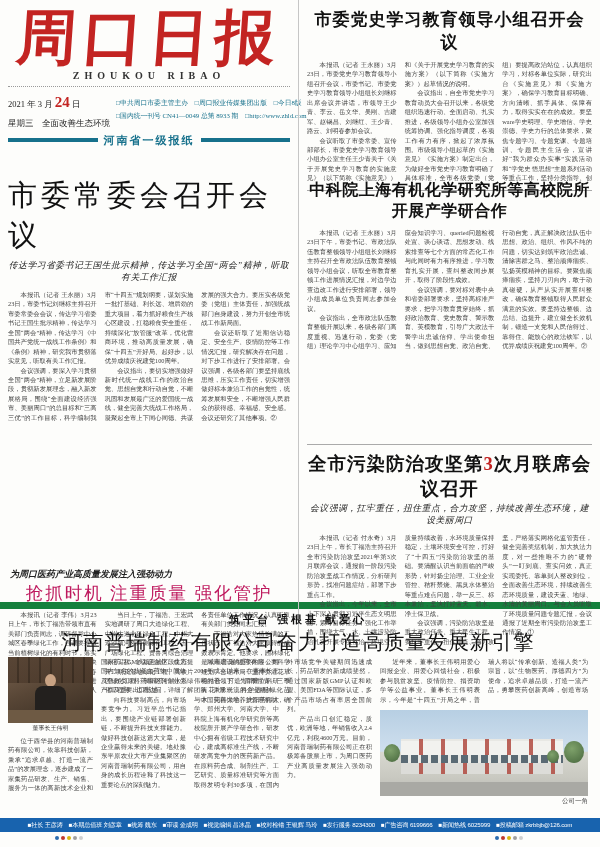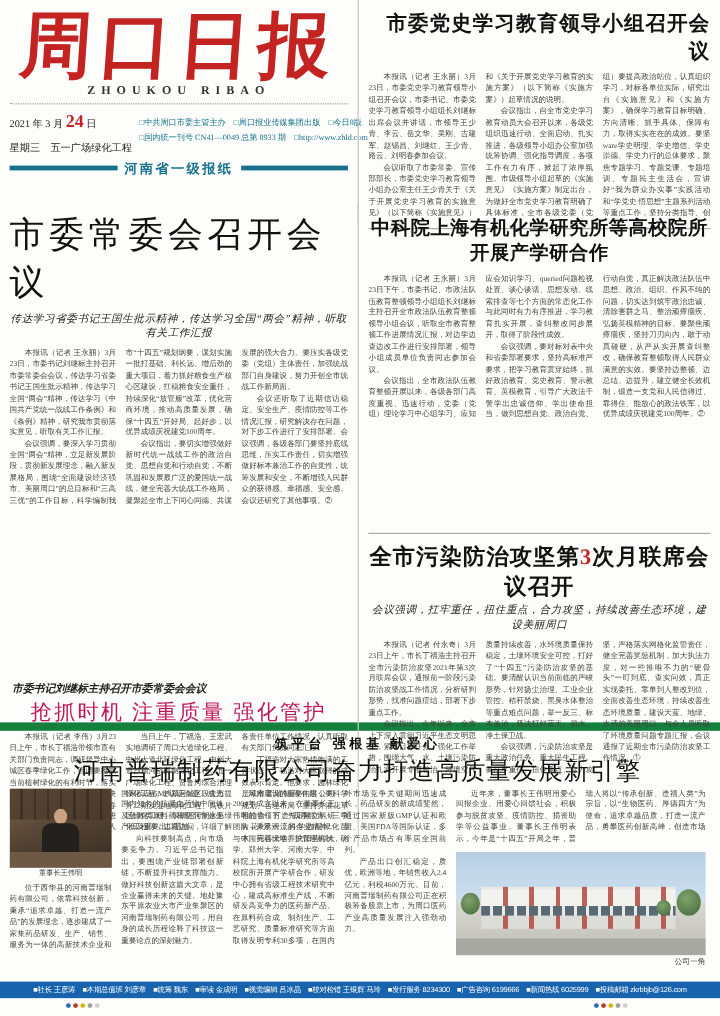--- a/index.html
+++ b/index.html
@@ -19,21 +19,21 @@
       display:flex;gap:0;align-items:center;}
   .date-left{flex:0 0 108px;font-size:8.5px;line-height:1.7;color:#222;white-space:nowrap;}
   .date-day{color:#c32422;font-size:15px;font-weight:bold;}
   .date-info{font-size:6.8px;line-height:1.9;color:#17718c;white-space:nowrap;}
   .banner-line{display:flex;align-items:center;justify-content:center;gap:6px;margin-top:3px;}
   .banner-bar{height:4px;background:#17718c;flex:1;max-width:92px;}
   .banner-text{color:#17718c;font-weight:bold;font-size:11px;letter-spacing:2px;}
 
   .cell-right{border-left:1px solid #c6c6c6;padding:4px 8px 0 8px;}
   .art-dangshi{height:100%;border-bottom:1px solid #aaa;}
-  .h-dangshi{font-size:17px;font-weight:bold;letter-spacing:1px;text-align:right;
+  .h-dangshi{font-size:17px;font-weight:bold;letter-spacing:1px;text-align:center;
       margin:4px 0 6px 0;font-family:"Liberation Sans","DejaVu Sans",sans-serif;color:#111;}
 
   .body-cols{column-gap:8px;font-size:6.3px;line-height:1.5;color:#3f3f3f;
       text-align:justify;overflow:hidden;}
   .body-cols p{margin:0;text-indent:2em;}
   .cols-3{column-count:3;}
   .cols-4{column-count:4;}
   .cols-2{column-count:2;}
 
   
@@ -119,21 +119,21 @@
 
   <div class="row-top">
     <div class="masthead">
       <div class="masthead-title">周口日报</div>
       <div class="masthead-sub">ZHOUKOU RIBAO</div>
       <div class="dateline">
         <div class="date-left">
           <span>2021 年 3 月</span>
           <span class="date-day">24</span>
           <span>日</span><br>
-          <span>星期三　五一广场绿化工程</span>
+          <span>星期三　全面改善生态环境</span>
         </div>
         <div class="date-info">
           <span>□中共周口市委主管主办　□周口报业传媒集团出版　□今日8版</span><br>
           <span>□国内统一刊号 CN41—0049 总第 8933 期　□http://www.zhld.com</span>
         </div>
       </div>
       <div class="banner-line">
         <div class="banner-bar"></div>
         <div class="banner-text">河南省一级报纸</div>
         <div class="banner-bar"></div>
@@ -159,21 +159,21 @@
         <div class="subhead">传达学习省委书记王国生批示精神，传达学习全国“两会”精神，听取有关工作汇报</div>
         <div class="body-cols cols-3 changwei-body">
           <p>本报讯（记者 王永丽）3月23日，市委书记刘继标主持召开市委常委会会议，传达学习省委书记王国生批示精神，传达学习全国“两会”精神，传达学习《中国共产党统一战线工作条例》和《条例》精神，研究我市贯彻落实意见，听取有关工作汇报。</p>
           <p>会议强调，要深入学习贯彻全国“两会”精神，立足新发展阶段，贯彻新发展理念，融入新发展格局，围绕“全面建设经济强市、美丽周口”的总目标和“三高三优”的工作目标，科学编制我市“十四五”规划纲要，谋划实施一批打基础、利长远、增后劲的重大项目，着力抓好粮食生产核心区建设，扛稳粮食安全重任，持续深化“放管服”改革，优化营商环境，推动高质量发展，确保“十四五”开好局、起好步，以优异成绩庆祝建党100周年。</p>
           <p>会议指出，要切实增强做好新时代统一战线工作的政治自觉、思想自觉和行动自觉，不断巩固和发展最广泛的爱国统一战线，健全完善大统战工作格局，凝聚起全市上下同心同德、共谋发展的强大合力。要压实各级党委（党组）主体责任，加强统战部门自身建设，努力开创全市统战工作新局面。</p>
           <p>会议还听取了近期信访稳定、安全生产、疫情防控等工作情况汇报，研究解决存在问题，对下步工作进行了安排部署。会议强调，各级各部门要坚持底线思维，压实工作责任，切实增强做好标本兼治工作的自觉性，统筹发展和安全，不断增强人民群众的获得感、幸福感、安全感。会议还研究了其他事项。②</p>
         </div>
       </div>
 
       <div>
-        <div class="kicker">市委书记刘继标主持召开市委常委会会议</div>
+        <div class="kicker">为周口医药产业高质量发展注入强劲动力</div>
         <div class="h-lvhua">
           <span>抢抓时机 注重质量 强化管护</span><br>
         </div>
         <div class="body-cols cols-3 lvhua-body">
           <p>本报讯（记者 李伟）3月23日上午，市长丁福浩带领市直有关部门负责同志，调研督导中心城区春季绿化工作，强调要抢抓当前植树绿化的有利时节，落实建设任务，严格时间节点，加快工程进度，高标准高质量完成春季园林绿化提升工作，全力推进生态宜居城市建设，不断增强人民群众的获得感。</p>
           <p>当日上午，丁福浩、王宏武实地调研了周口大道绿化工程、中州大道北延绿化工程、中州大道沙颍河桥两侧绿化工程、五一广场绿化工程、贾鲁河综合治理绿化工程、沙颍河城区段生态提升二期及湿地绿化工程、高铁片区绿化工程、东新区河湖水系绿化工程等，边看边问，详细了解各责任单位工作情况，认真听取有关部门负责同志汇报。</p>
           <p>丁福浩对大家热情饱满的工作状态、丁福浩对大家取得的成效表示肯定。他要求，园林绿化是城市建设的重要内容，要科学规划、合理布局，坚持乔灌花草相结合，打造“四季常青、三季有花”景观，科学选配绿化苗木，完善绿地养护管理机制，确保栽一棵活一棵、栽一片绿一片，不断提升中心城区园林绿化水平，加快推进生态园林城市建设，不断提升城市品位和形象。（下转第二版）</p>
         </div>
       </div>
     </div>

